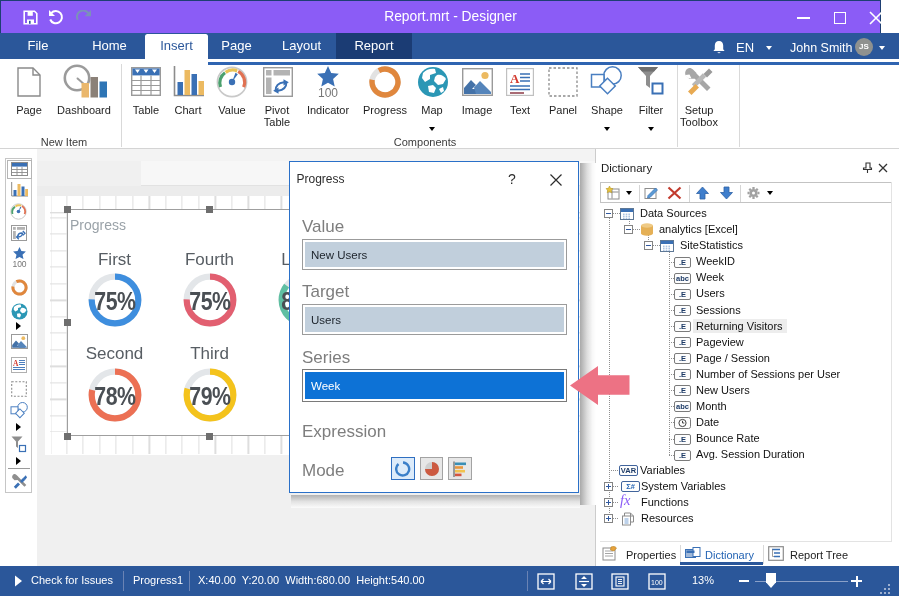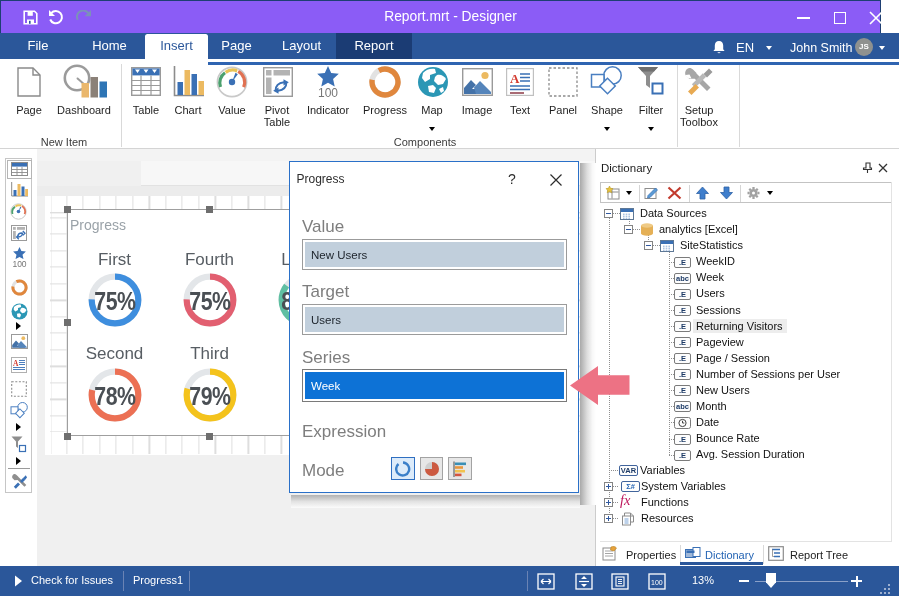--- a/index.html
+++ b/index.html
@@ -453,21 +453,21 @@
   <div class="fldicon" style="left:78px;top:284.6px">.E</div>
       <div class="trow" style="left:100px;top:283.3px">Bounce Rate</div>
   <div class="fldicon" style="left:78px;top:300.7px">.E</div>
       <div class="trow" style="left:100px;top:299.4px">Avg. Session Duration</div>
   <div class="fldicon" style="left:23px;top:316px;width:19px;border-color:#41649c">VAR</div>
   <div class="trow" style="left:44px;top:314.8px">Variables</div>
   <div class="ebox plus" style="left:8px;top:333px"></div>
   <div class="fldicon" style="left:25px;top:332.1px;width:19px;color:#2464b4;border-color:#41649c">Σ#</div>
   <div class="trow" style="left:45px;top:330.9px">System Variables</div>
   <div class="ebox plus" style="left:8px;top:349px"></div>
-  <div class="abs" style="left:24px;top:343px;width:21px;font-size:14.5px;font-style:italic;font-family:'Liberation Serif',serif;color:#be185d">fx</div>
+  <div class="abs" style="left:24px;top:343px;width:21px;font-size:14.5px;font-style:italic;font-family:'Liberation Serif',serif;color:#8b5cf6">fx</div>
   <div class="trow" style="left:45px;top:347px">Functions</div>
   <div class="ebox plus" style="left:8px;top:365px"></div>
   <svg class="abs" style="left:25px;top:362.5px" width="15" height="14" viewBox="0 0 15 14">
     <path d="M3.5 1 L9.5 1 L12.5 4 L12.5 10 L3.5 10 Z" fill="#fff" stroke="#8c8c8c"></path>
     <path d="M9.5 1 L9.5 4 L12.5 4" fill="none" stroke="#8c8c8c"></path>
     <rect x="1.5" y="4" width="8" height="9" fill="#fff" stroke="#8c8c8c"></rect>
     <path d="M3.5 7 H7.5 M3.5 9 H7.5 M3.5 11 H7.5" stroke="#6d9bd1" stroke-width="0.9"></path>
   </svg>
   <div class="trow" style="left:45px;top:363px">Resources</div>
   <div class="abs" style="left:295px;top:33px;width:1px;height:359px;background:#e3e3e3"></div>
@@ -541,20 +541,21 @@
   <path d="M0 19.5 L28 0 L28 9.3 L59.5 9.3 L59.5 28.8 L28 28.8 L28 39 Z" fill="#ed7284"></path>
 </svg>
 <div class="abs" id="statusbar">
   <svg class="abs" style="left:14px;top:9px" width="9" height="12" viewBox="0 0 9 12">
         <path d="M1 0.5 L8 6 L1 11.5 Z" fill="#fff"></path>
       </svg>
   <div class="st" style="left:31px">Check for Issues</div>
   <div class="stsep" style="left:123px"></div>
   <div class="st" style="left:133px">Progress1</div>
   <div class="stsep" style="left:189px"></div>
+  <div class="st" style="left:198px">X:40.00&nbsp; Y:20.00&nbsp; Width:680.00&nbsp; Height:540.00</div>
   <div class="stsep" style="left:527px"></div>
   <svg class="abs" style="left:537px;top:7px" width="18" height="17" viewBox="0 0 18 17">
     <rect x="1" y="1" width="16" height="15" fill="none" stroke="#fff" stroke-width="1.3"></rect>
     <path d="M4 8.5 H14 M4 8.5 L6.5 6 M4 8.5 L6.5 11 M14 8.5 L11.5 6 M14 8.5 L11.5 11" stroke="#fff" stroke-width="1.2" fill="none"></path>
   </svg>
   <svg class="abs" style="left:575px;top:7px" width="18" height="17" viewBox="0 0 18 17">
     <rect x="1" y="1" width="16" height="15" fill="none" stroke="#fff" stroke-width="1.3"></rect>
     <path d="M9 3 L12 6 L6 6 Z M9 14 L12 11 L6 11 Z" fill="#fff"></path>
     <path d="M4 8.5 H14" stroke="#fff" stroke-width="1.2"></path>
   </svg>

